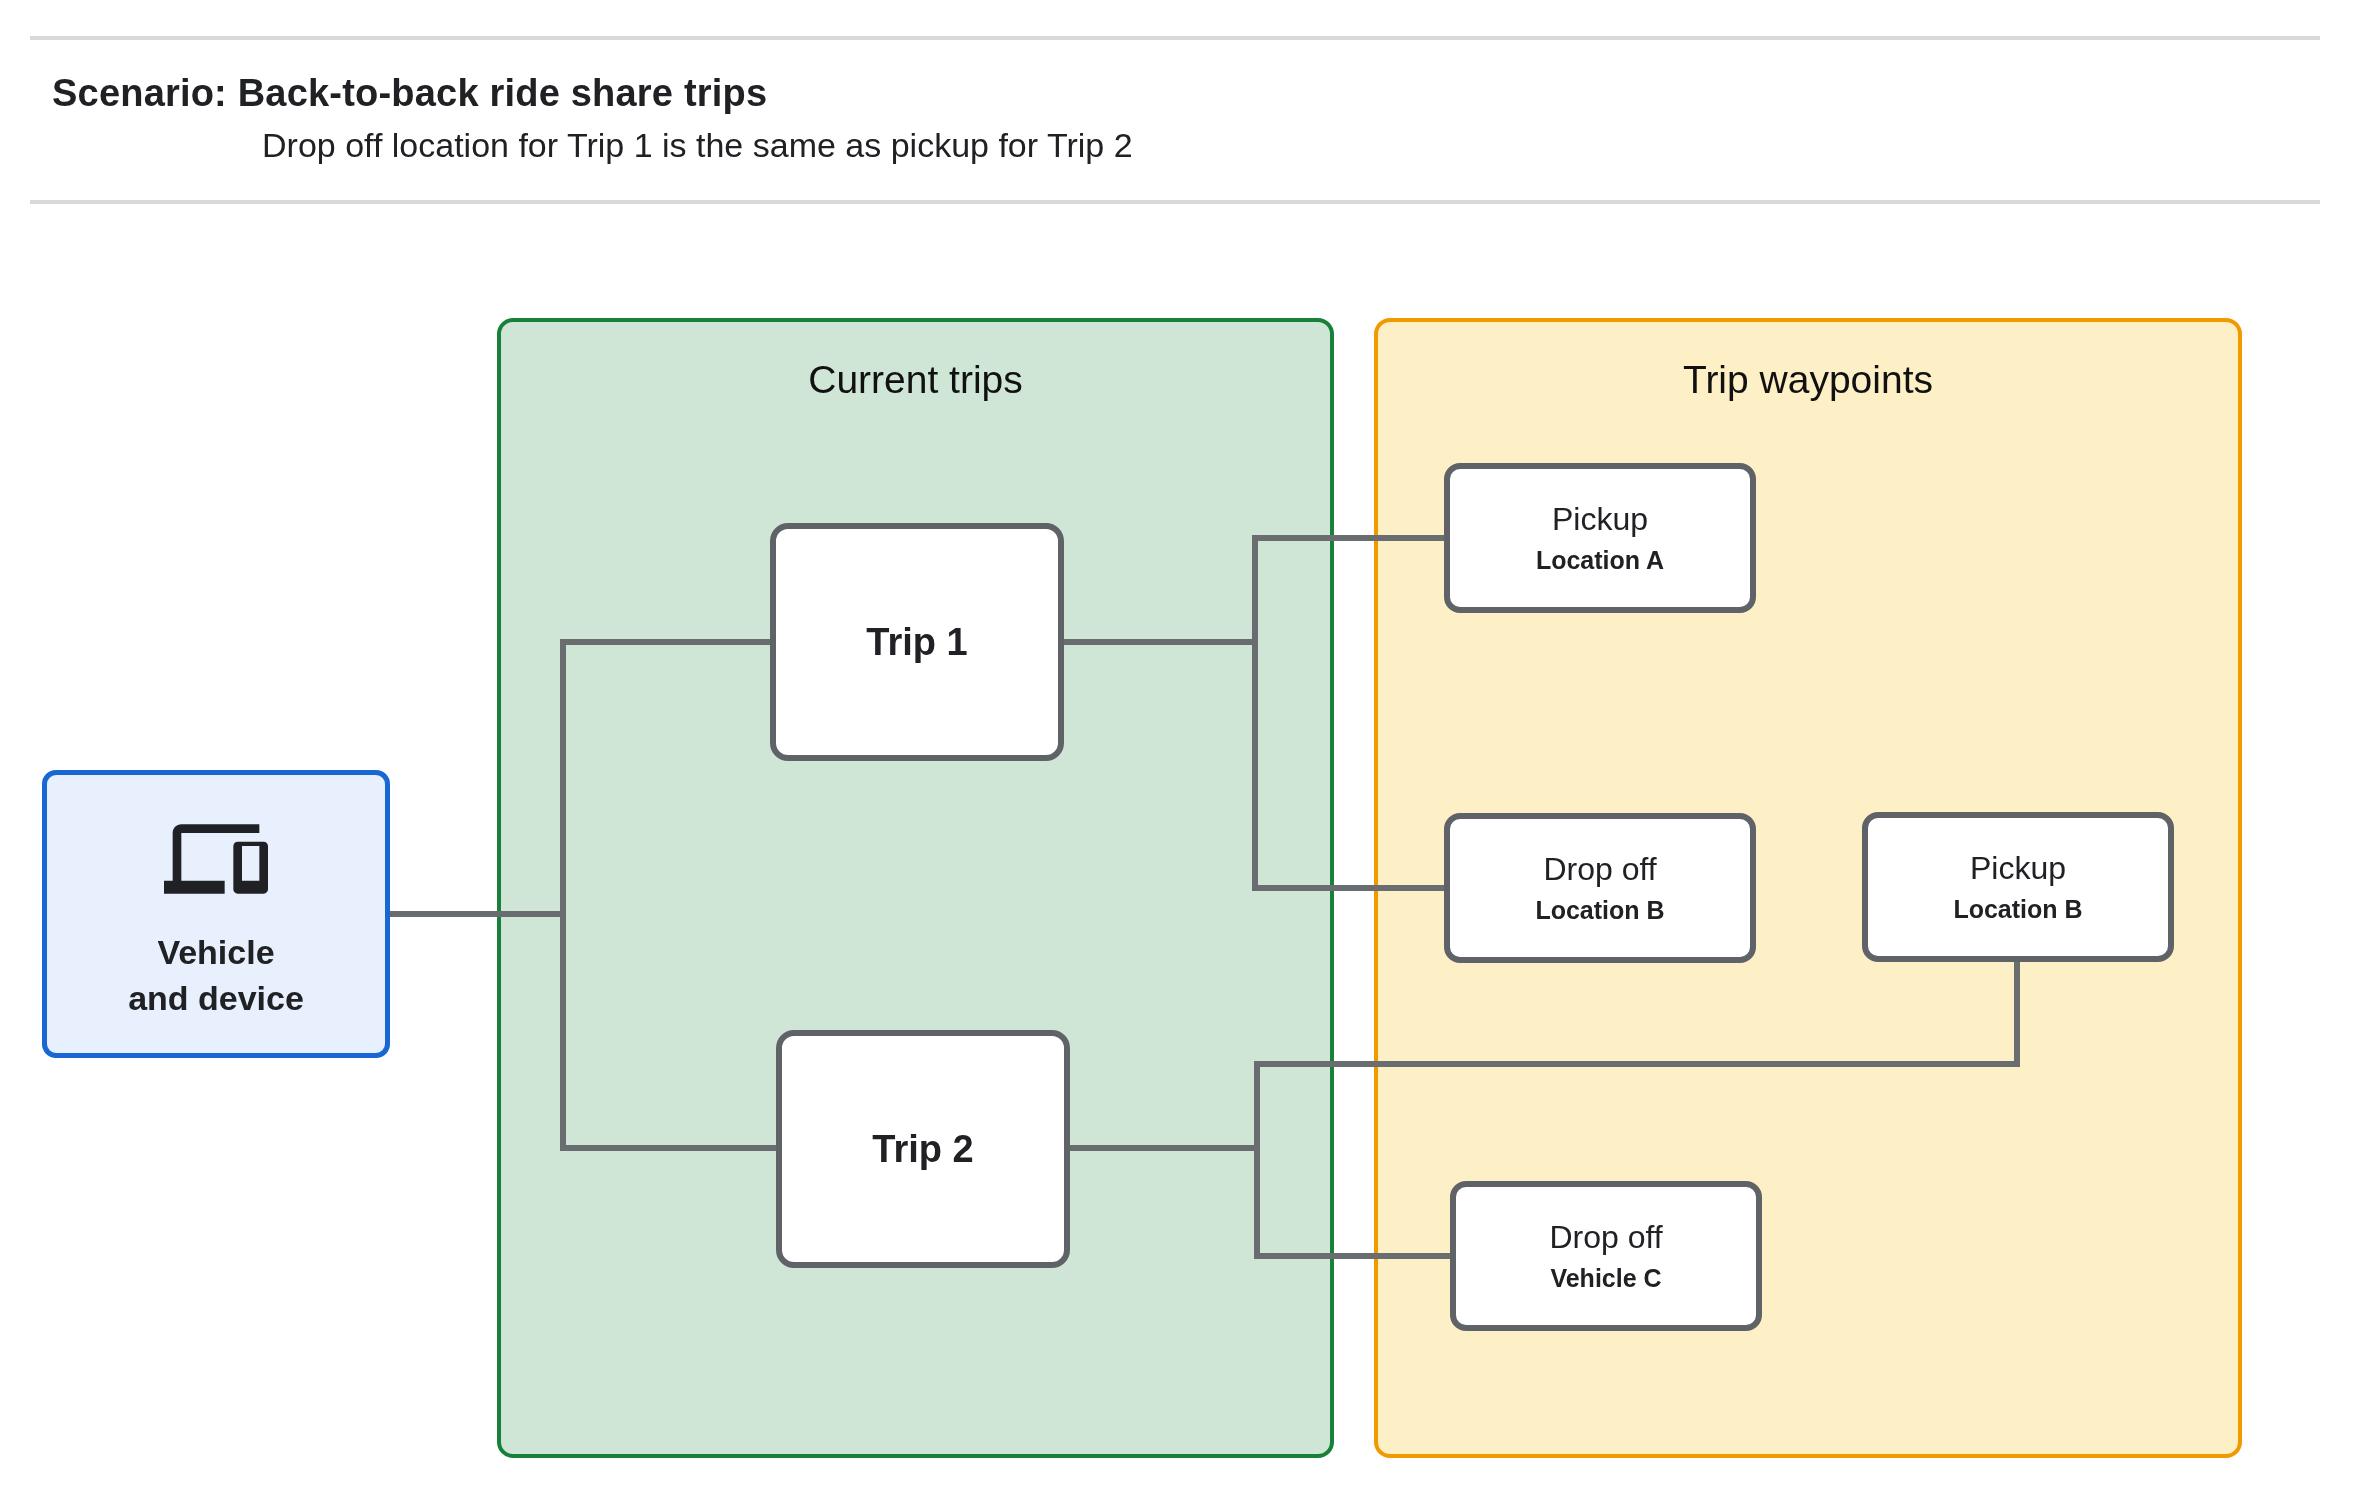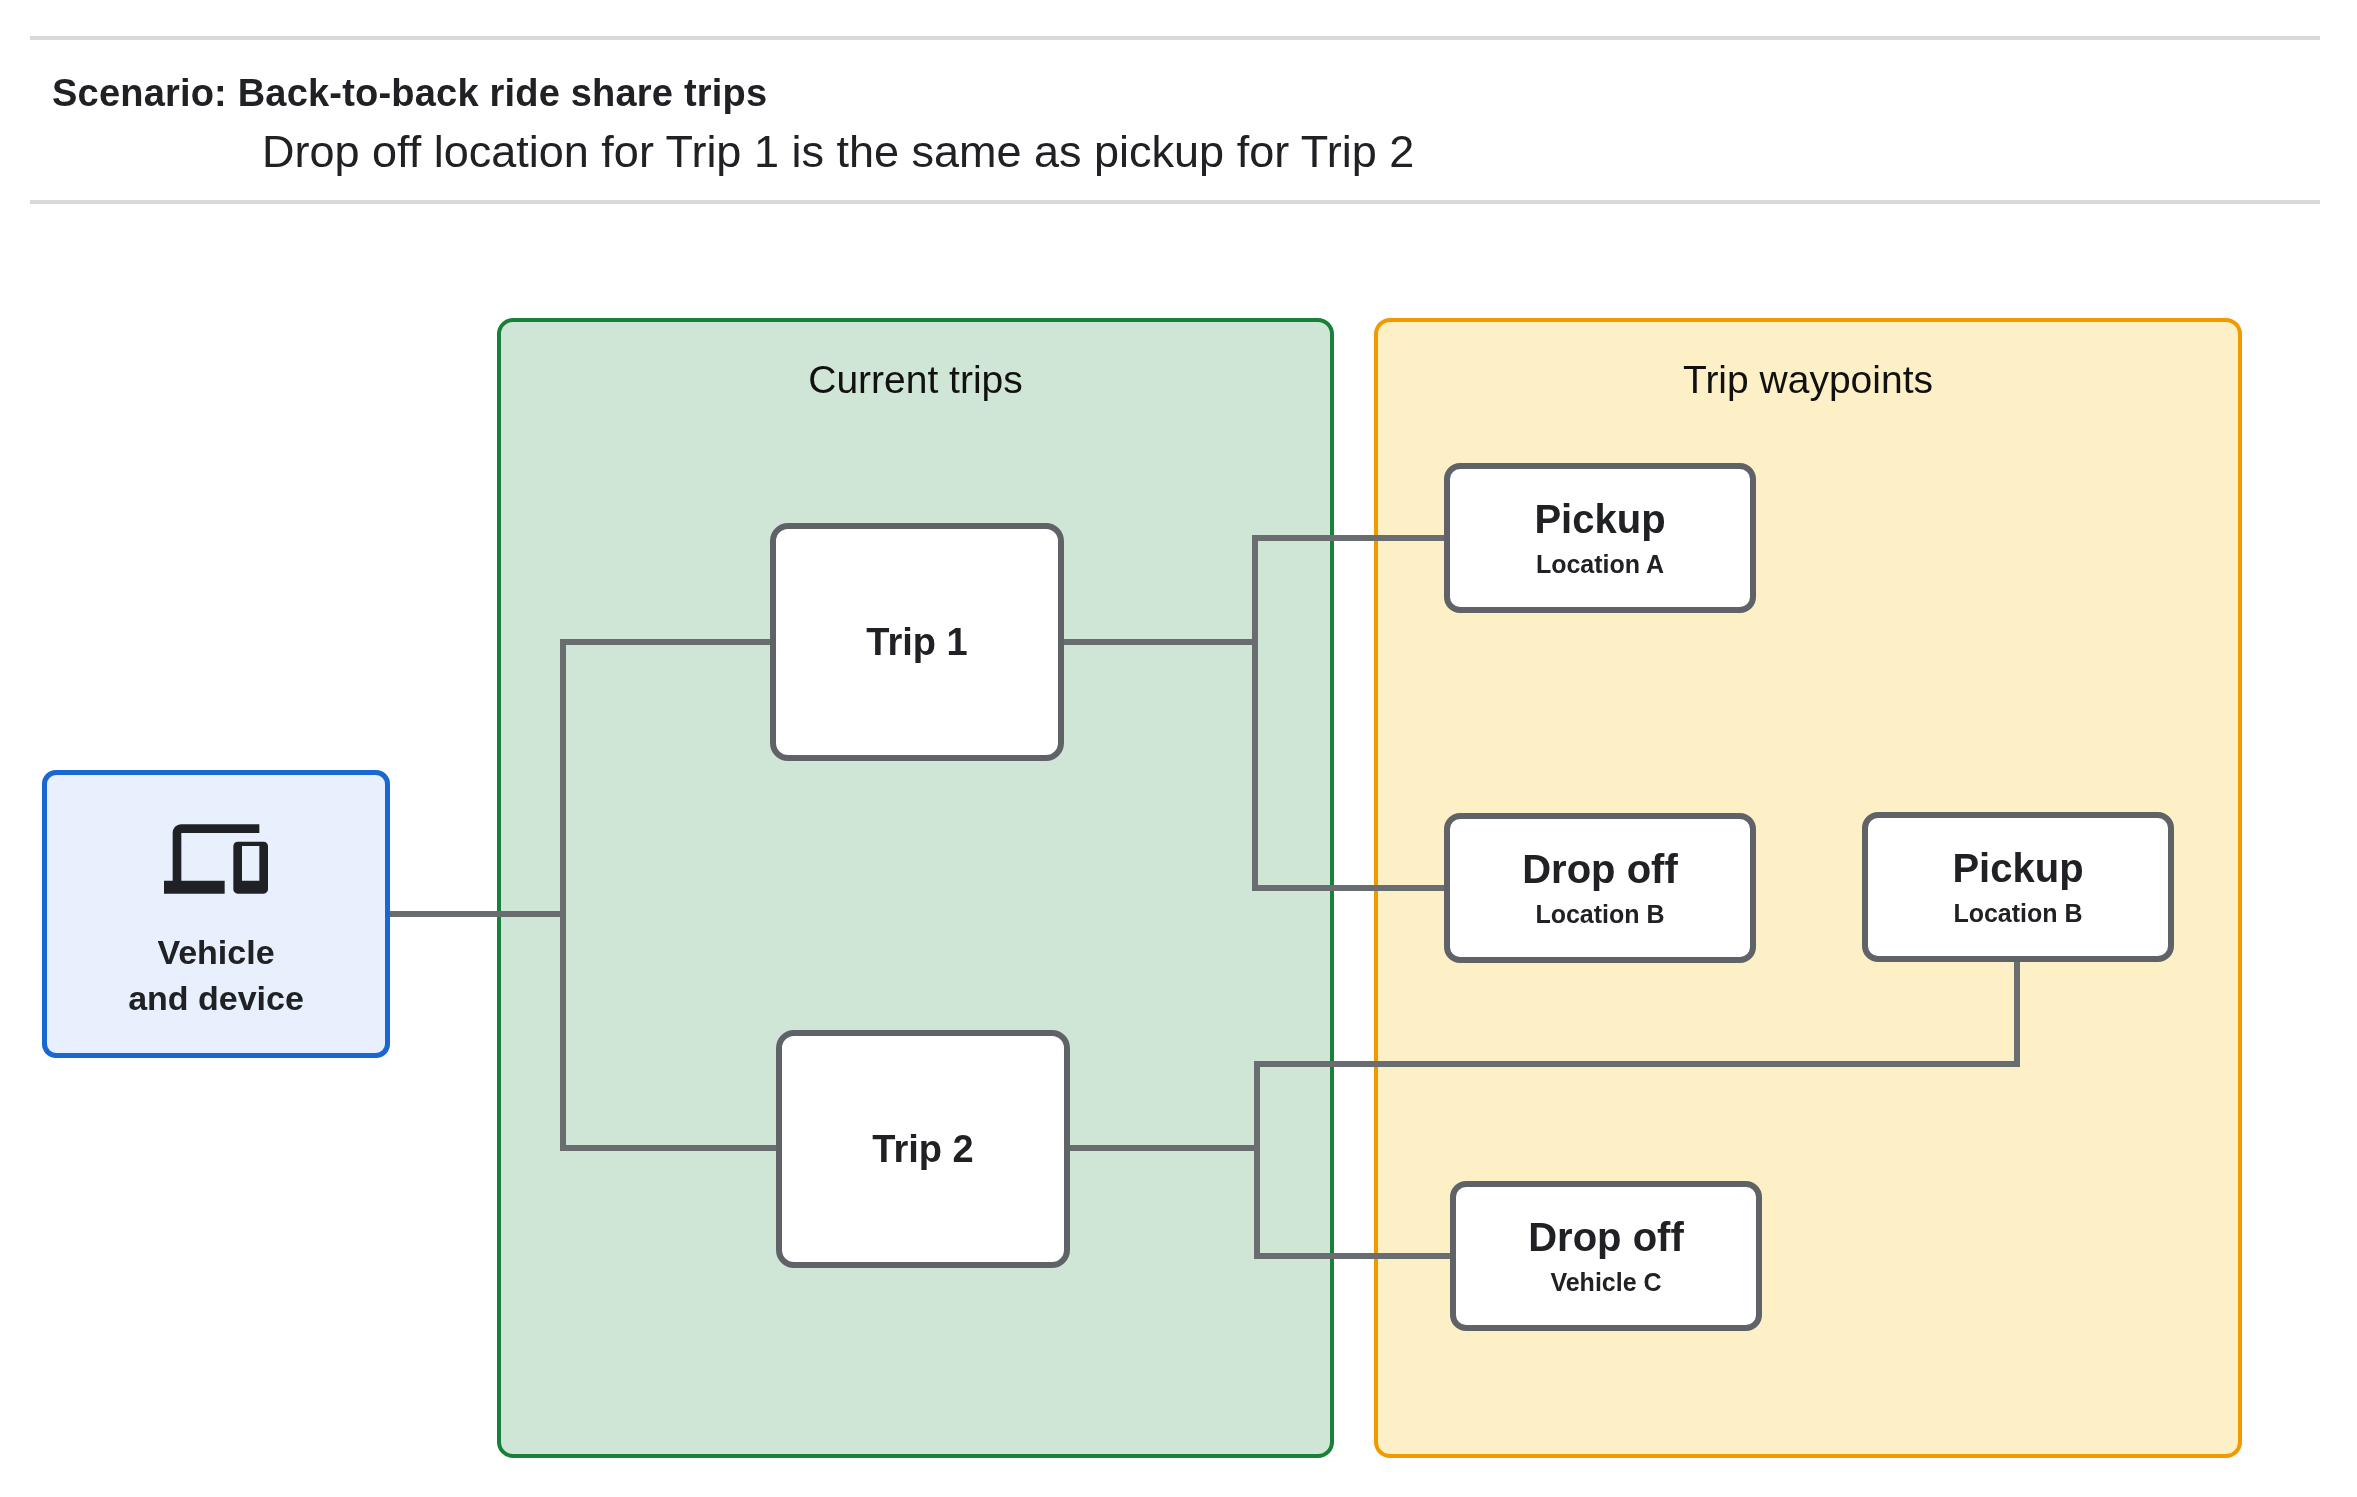--- a/index.html
+++ b/index.html
@@ -28,21 +28,21 @@
   }
   .rule{position:absolute;left:30px;width:2290px;height:4px;background:var(--divider);}
   .rule-top{top:36px;}
   .rule-header-bottom{top:200px;}
   .page-title{
     position:absolute;left:52px;top:72px;
     font-size:38px;font-weight:bold;letter-spacing:0.2px;
   }
   .page-subtitle{
     position:absolute;left:262px;top:126px;
-    font-size:45px;font-weight:normal;
+    font-size:34px;font-weight:normal;
   }
   .group{
     position:absolute;top:318px;height:1140px;
     border-radius:16px;
   }
   .group-green{
     left:497px;width:837px;
     background:var(--current-trips-fill);
     border:4px solid var(--current-trips-border);
     padding-left:26px;
@@ -74,21 +74,21 @@
   }
   .trip{width:294px;height:238px;border-radius:18px;}
   .trip-1{left:770px;top:523px;text-align:right;}
   .trip-2{left:776px;top:1030px;}
   .trip-label{font-size:38px;font-weight:bold;}
   .wp{width:312px;height:150px;gap:8px;}
   .wp-pickup-a{left:1444px;top:463px;}
   .wp-dropoff-b{left:1444px;top:813px;}
   .wp-pickup-b{left:1862px;top:812px;}
   .wp-dropoff-c{left:1450px;top:1181px;}
-  .wp-title{font-size:40px;font-weight:bold;}
+  .wp-title{font-size:32px;font-weight:normal;}
   .wp-sub{font-size:25px;font-weight:bold;}
   .devices-icon-svg{display:block;}
 </style>
 </head>
 <body>
 
 <div class="canvas">
 
   <div class="rule rule-top"></div>
 

